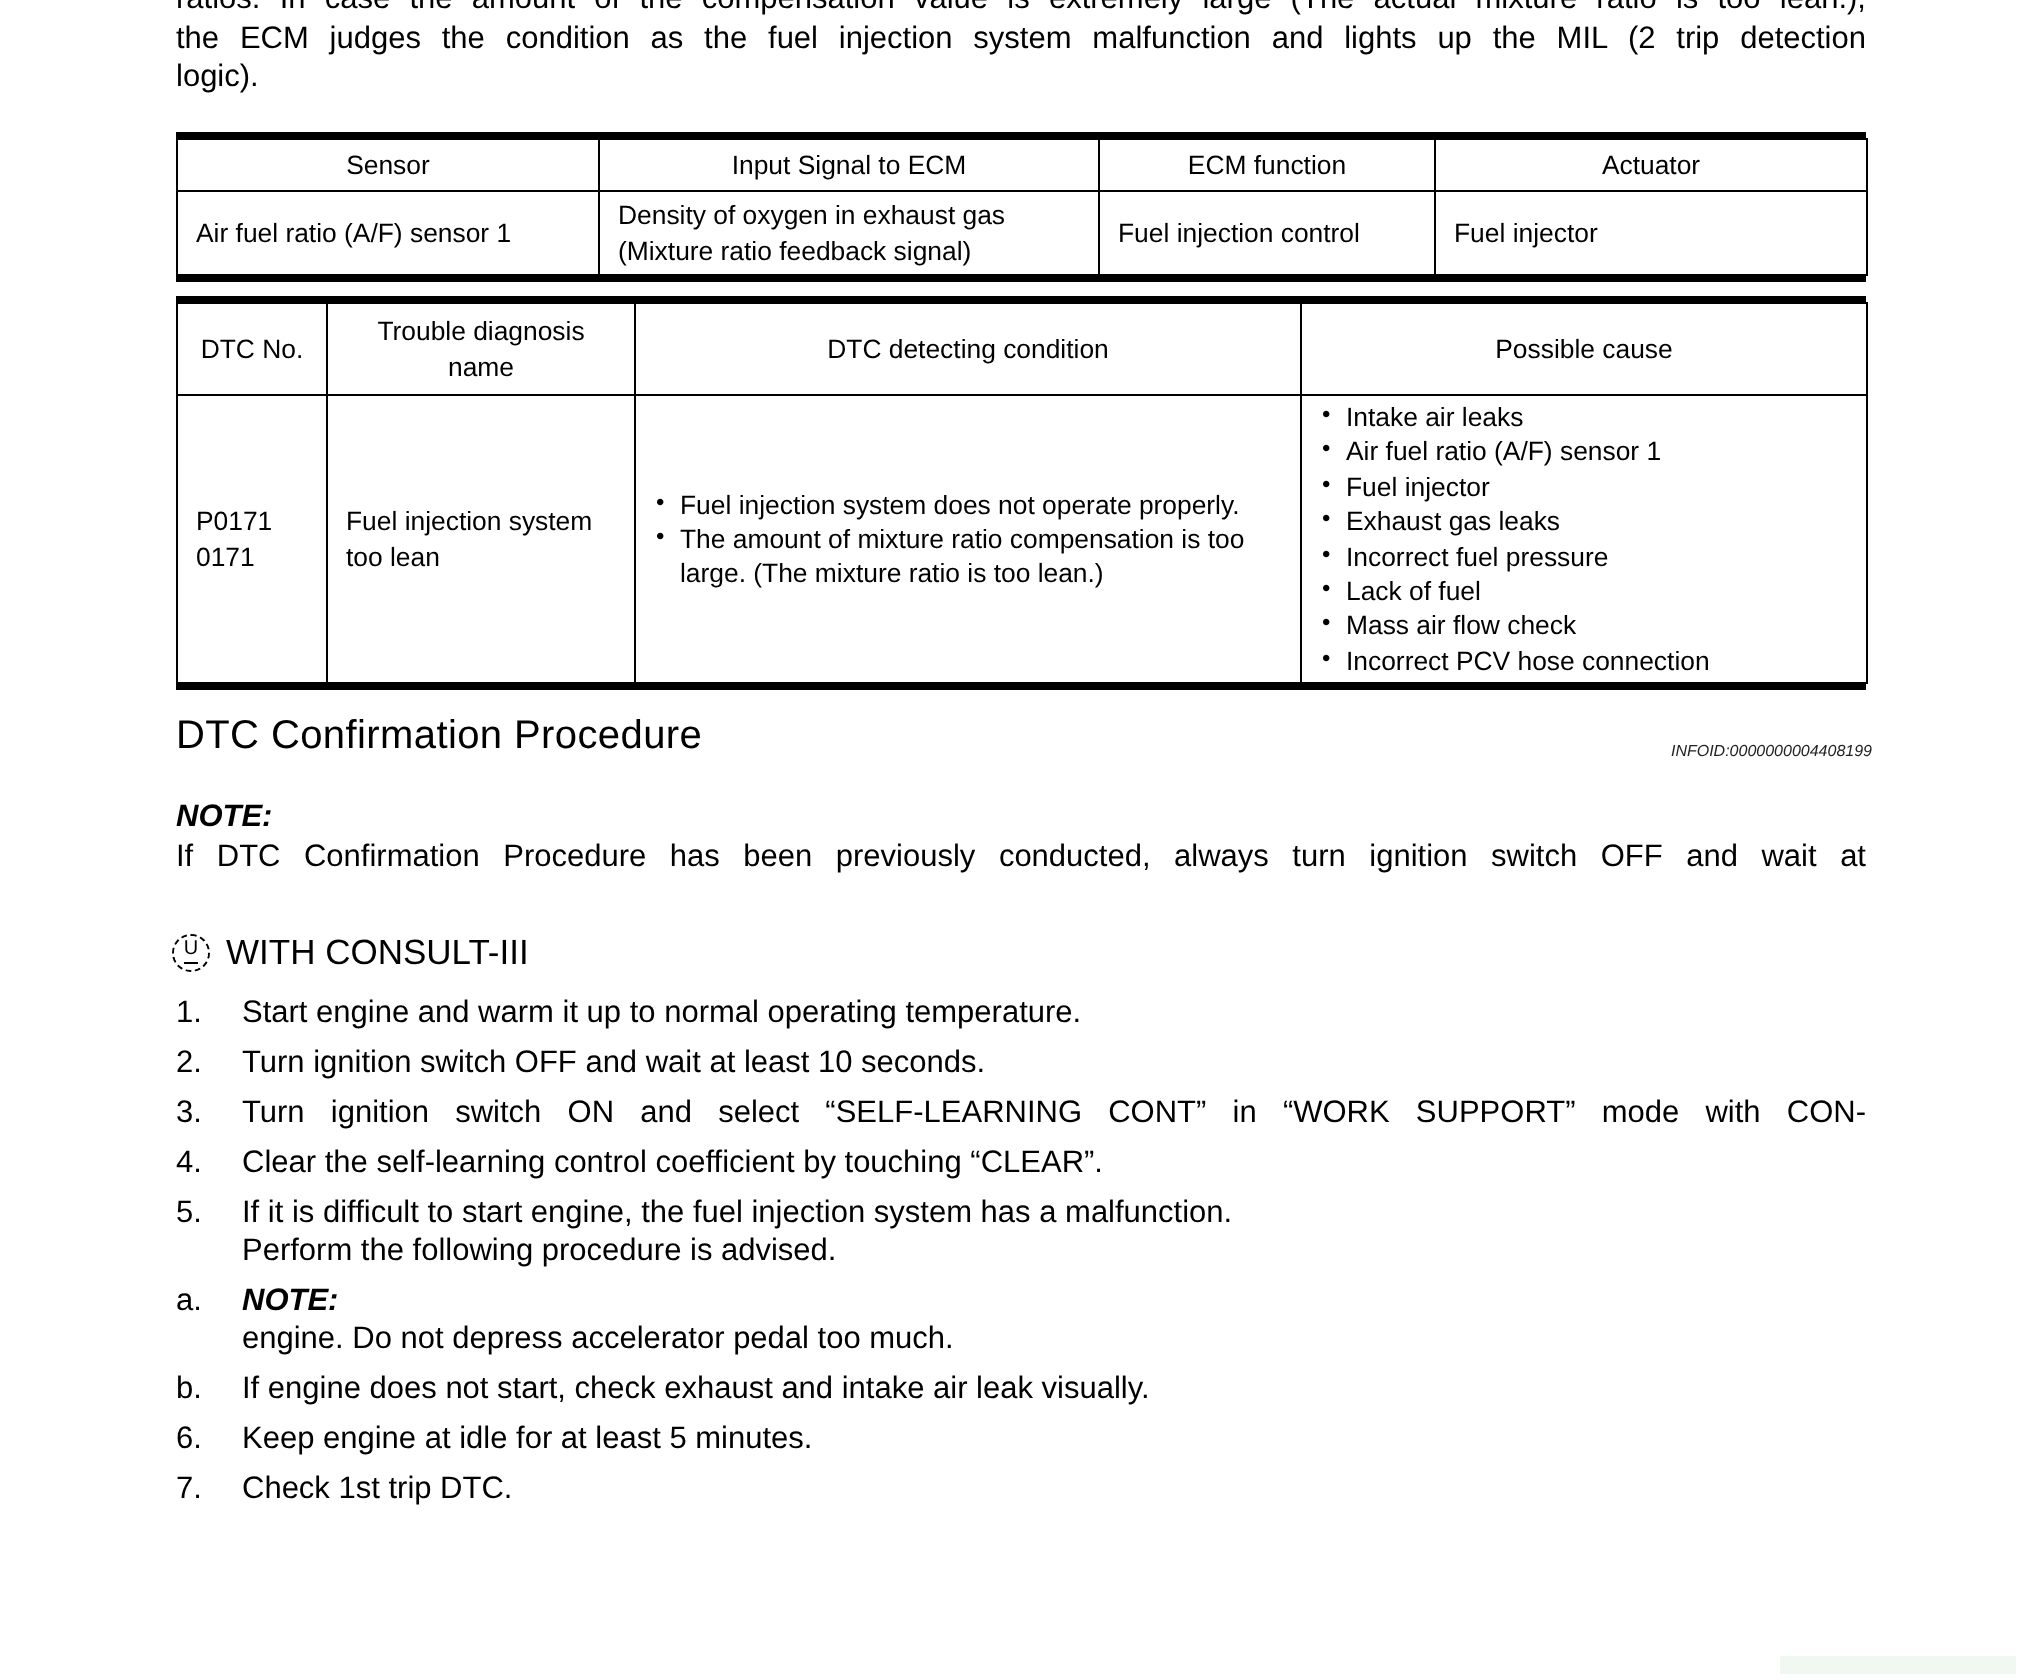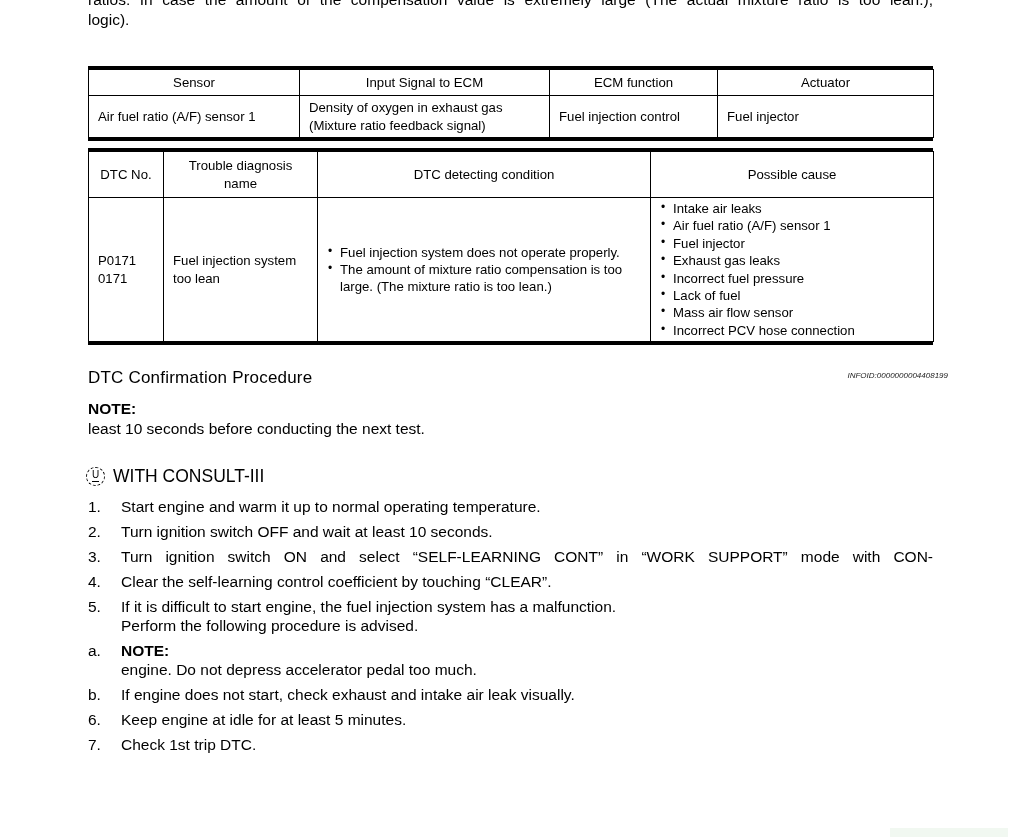--- a/index.html
+++ b/index.html
@@ -23,28 +23,28 @@
   th, td { border:1px solid #000; padding:2px 9px; vertical-align:middle; box-sizing:border-box; }
   th { font-weight:normal; text-align:center; }
   .t1 th { height:26px; }
   .t1 td { height:42px; }
   .t2 th { height:46px; }
   .t2 td { height:142px; }
   .bullet { position:relative; padding-left:13px; }
   .bullet::before { content:"\2022"; position:absolute; left:1px; top:-1px; font-size:12px; }
 
   
-  .h2 { position:absolute; left:88px; top:368px; font-size:17px; letter-spacing:0.2px; }
-  .infoid { position:absolute; right:72px; top:371px; font-style:italic;
+  .h2 { position:absolute; left:88px; top:357px; font-size:20px; letter-spacing:0.2px; }
+  .infoid { position:absolute; right:84px; top:371px; font-style:italic;
             font-size:8px; color:#222; }
 
   
   .noteblk { position:absolute; left:88px; top:399px; width:845px;
              font-size:15.5px; line-height:19.5px; }
-  .bold { font-weight:bold; }
+  .bold { font-weight:bold;font-style:italic; }
 
   
   .consult { position:absolute; left:86px; top:466px; display:flex; align-items:center;
              gap:8px; font-size:17.5px; }
   .consult-icon { width:19px; height:19px; border:1.6px dashed #000; border-radius:50%;
                   position:relative; flex:none; display:flex; align-items:center;
                   justify-content:center; font-size:10px; line-height:1; padding-bottom:3px;
                   box-sizing:border-box; }
   .consult-icon::after { content:""; position:absolute; bottom:3px; left:5px; right:5px;
                          border-bottom:1.2px solid #000; }
@@ -60,20 +60,21 @@
   .faint { position:absolute; left:890px; top:828px; width:118px; height:9px;
            background:#f1f8f1; }
 </style>
 </head>
 <body>
 
 <div class="page">
 
   <div class="intro">
     <div class="jline">ratios. In case the amount of the compensation value is extremely large (The actual mixture ratio is too lean.),</div>
+    <div class="jline">the ECM judges the condition as the fuel injection system malfunction and lights up the MIL (2 trip detection</div>
     <div>logic).</div>
   </div>
 
   <div class="tblwrap t1">
     <table>
       <colgroup>
           <col style="width:211px">
           <col style="width:250px">
           <col style="width:168px">
           <col style="width:216px">
@@ -123,34 +124,34 @@
           <div class="bullet">Fuel injection system does not operate properly.</div>
           <div class="bullet">The amount of mixture ratio compensation is too large. (The mixture ratio is too lean.)</div>
         </td>
         <td>
           <div class="bullet">Intake air leaks</div>
           <div class="bullet">Air fuel ratio (A/F) sensor 1</div>
           <div class="bullet">Fuel injector</div>
           <div class="bullet">Exhaust gas leaks</div>
           <div class="bullet">Incorrect fuel pressure</div>
           <div class="bullet">Lack of fuel</div>
-          <div class="bullet">Mass air flow sensor</div>
+          <div class="bullet">Mass air flow check</div>
           <div class="bullet">Incorrect PCV hose connection</div>
         </td>
       </tr>
     </tbody>
       </table>
   </div>
 
   <div class="h2">DTC Confirmation Procedure</div>
   <div class="infoid">INFOID:0000000004408199</div>
 
   <div class="noteblk">
     <div class="bold">NOTE:</div>
-    <div>least 10 seconds before conducting the next test.</div>
+    <div class="jline">If DTC Confirmation Procedure has been previously conducted, always turn ignition switch OFF and wait at</div>
   </div>
 
   <div class="consult">
     <span class="consult-icon">U</span>
     <span>WITH CONSULT-III</span>
   </div>
 
   <div class="steps">
 
     <div class="step">

